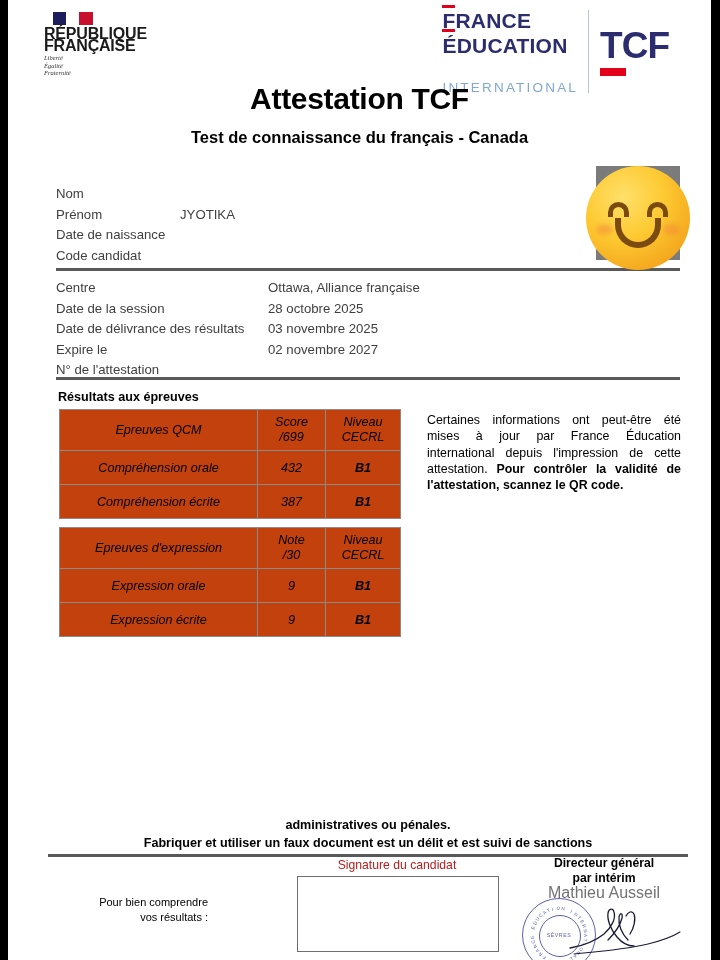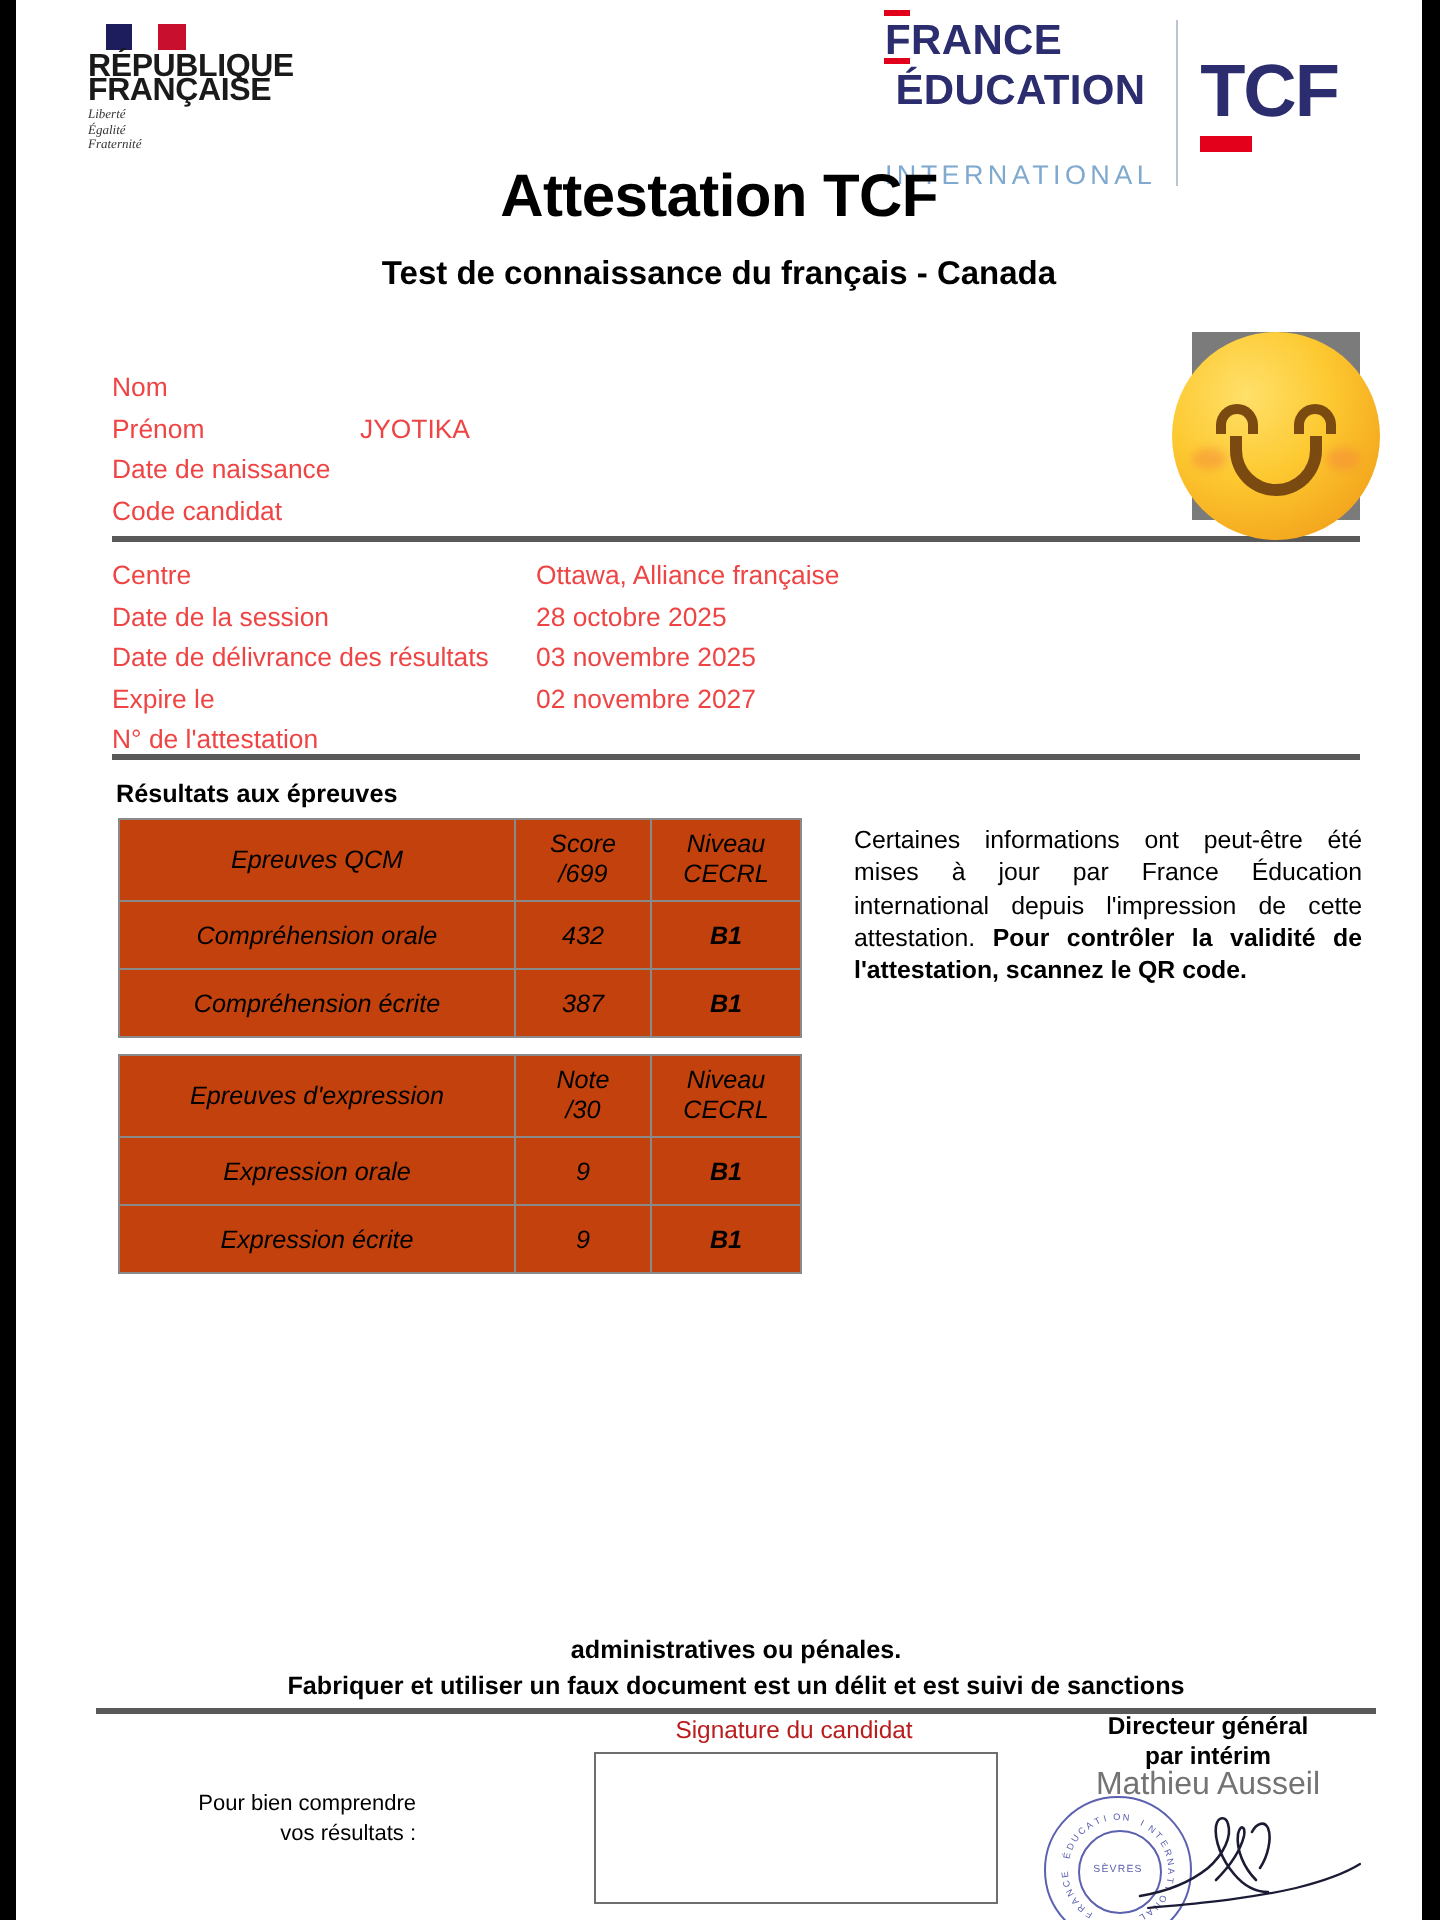--- a/index.html
+++ b/index.html
@@ -89,21 +89,21 @@
   .fei-line1::before, .fei-line2::before {
     content: "";
     position: absolute;
     left: 0;
     top: -3px;
     width: 13px;
     height: 3px;
     background: #e2001a;
   }
   .fei-line1 { padding-top: 2px; }
-  .fei-line2 { padding-top: 3px; text-align: center; }
+  .fei-line2 { padding-top: 3px; }
   .fei-line3 {
     font-size: 13.5px;
     line-height: 15px;
     color: #7fa9cf;
     letter-spacing: 2.2px;
     padding-top: 1px;
     margin-top: 22px;
   }
   .fei-divider {
     width: 1px;
@@ -152,21 +152,21 @@
   
   .info-block {
     position: absolute;
     left: 48px;
     width: 560px;
   }
   .info-row {
     display: flex;
     font-size: 13.2px;
     line-height: 20.5px;
-    color: #ef4444;
+    color: #404040;
     white-space: nowrap;
   }
   .info-label { width: 0; flex: 0 0 auto; }
   .info-value { padding-left: 8px; }
 
   #block-candidate { top: 184px; }
   #block-candidate .info-label { width: 124px; }
   #block-candidate .info-value { padding-left: 0; }
 
   #block-session { top: 278px; }

